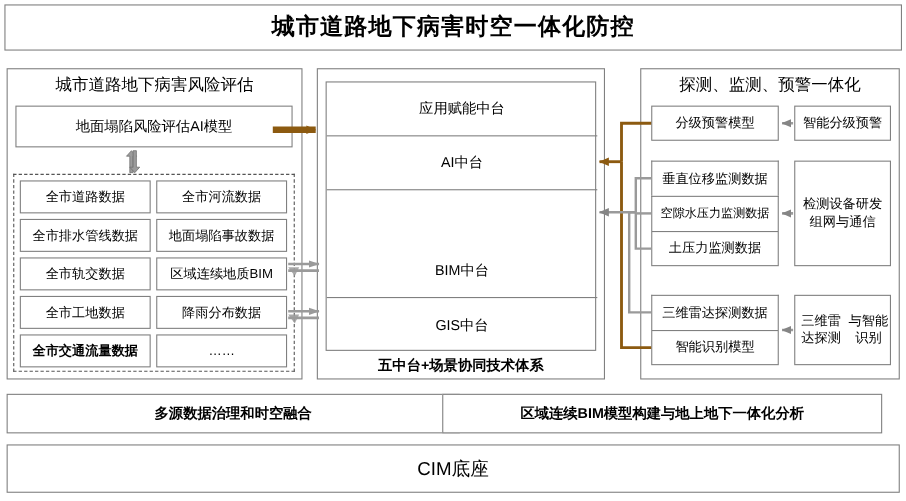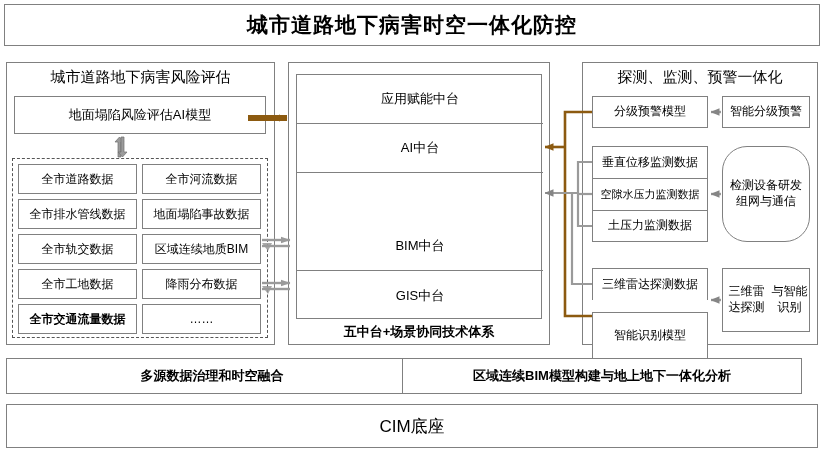--- a/index.html
+++ b/index.html
@@ -143,27 +143,27 @@
   <div class="panel" id="panel-right"></div>
   <div class="panel-head" style="left:582px;top:66px;width:236px;">探测、监测、预警一体化</div>
 
   <div class="rbx" style="left:592px; top:96px; width:116px; height:32px;">分级预警模型</div>
   <div class="rbx" style="left:722px; top:96px; width:88px; height:32px;">智能分级预警</div>
 
   <div class="rbx" style="left:592px; top:146px; width:116px; height:32px; border-bottom:none;">垂直位移监测数据</div>
   <div class="rbx" style="left:592px; top:178px; width:116px; height:32px; border-bottom:none; font-size:11px;">空隙水压力监测数据</div>
   <div class="rbx" style="left:592px; top:210px; width:116px; height:32px;">土压力监测数据</div>
 
-  <div class="rbx" style="left:722px; top:146px; width:88px; height:96px; flex-direction:column;border-radius:25px;">
+  <div class="rbx" style="left:722px; top:146px; width:88px; height:96px; flex-direction:column;">
     <span>检测设备研发</span>
     <span>组网与通信</span>
   </div>
 
   <div class="rbx" style="left:592px; top:268px; width:116px; height:32px; border-bottom:none;">三维雷达探测数据</div>
-  <div class="rbx" style="left:592px; top:312px; width:116px; height:48px;">智能识别模型</div>
+  <div class="rbx" style="left:592px; top:300px; width:116px; height:32px;">智能识别模型</div>
 
   <div class="rbx" style="left:722px; top:268px; width:88px; height:64px; flex-direction:row;">
     <span>三维雷达探测</span>
     <span>与智能识别</span>
   </div>
 
   <div id="bottom-row">
     <div class="bbar" id="bbar-1">多源数据治理和时空融合</div>
     <div class="bbar" id="bbar-2">区域连续BIM模型构建与地上地下一体化分析</div>
   </div>

